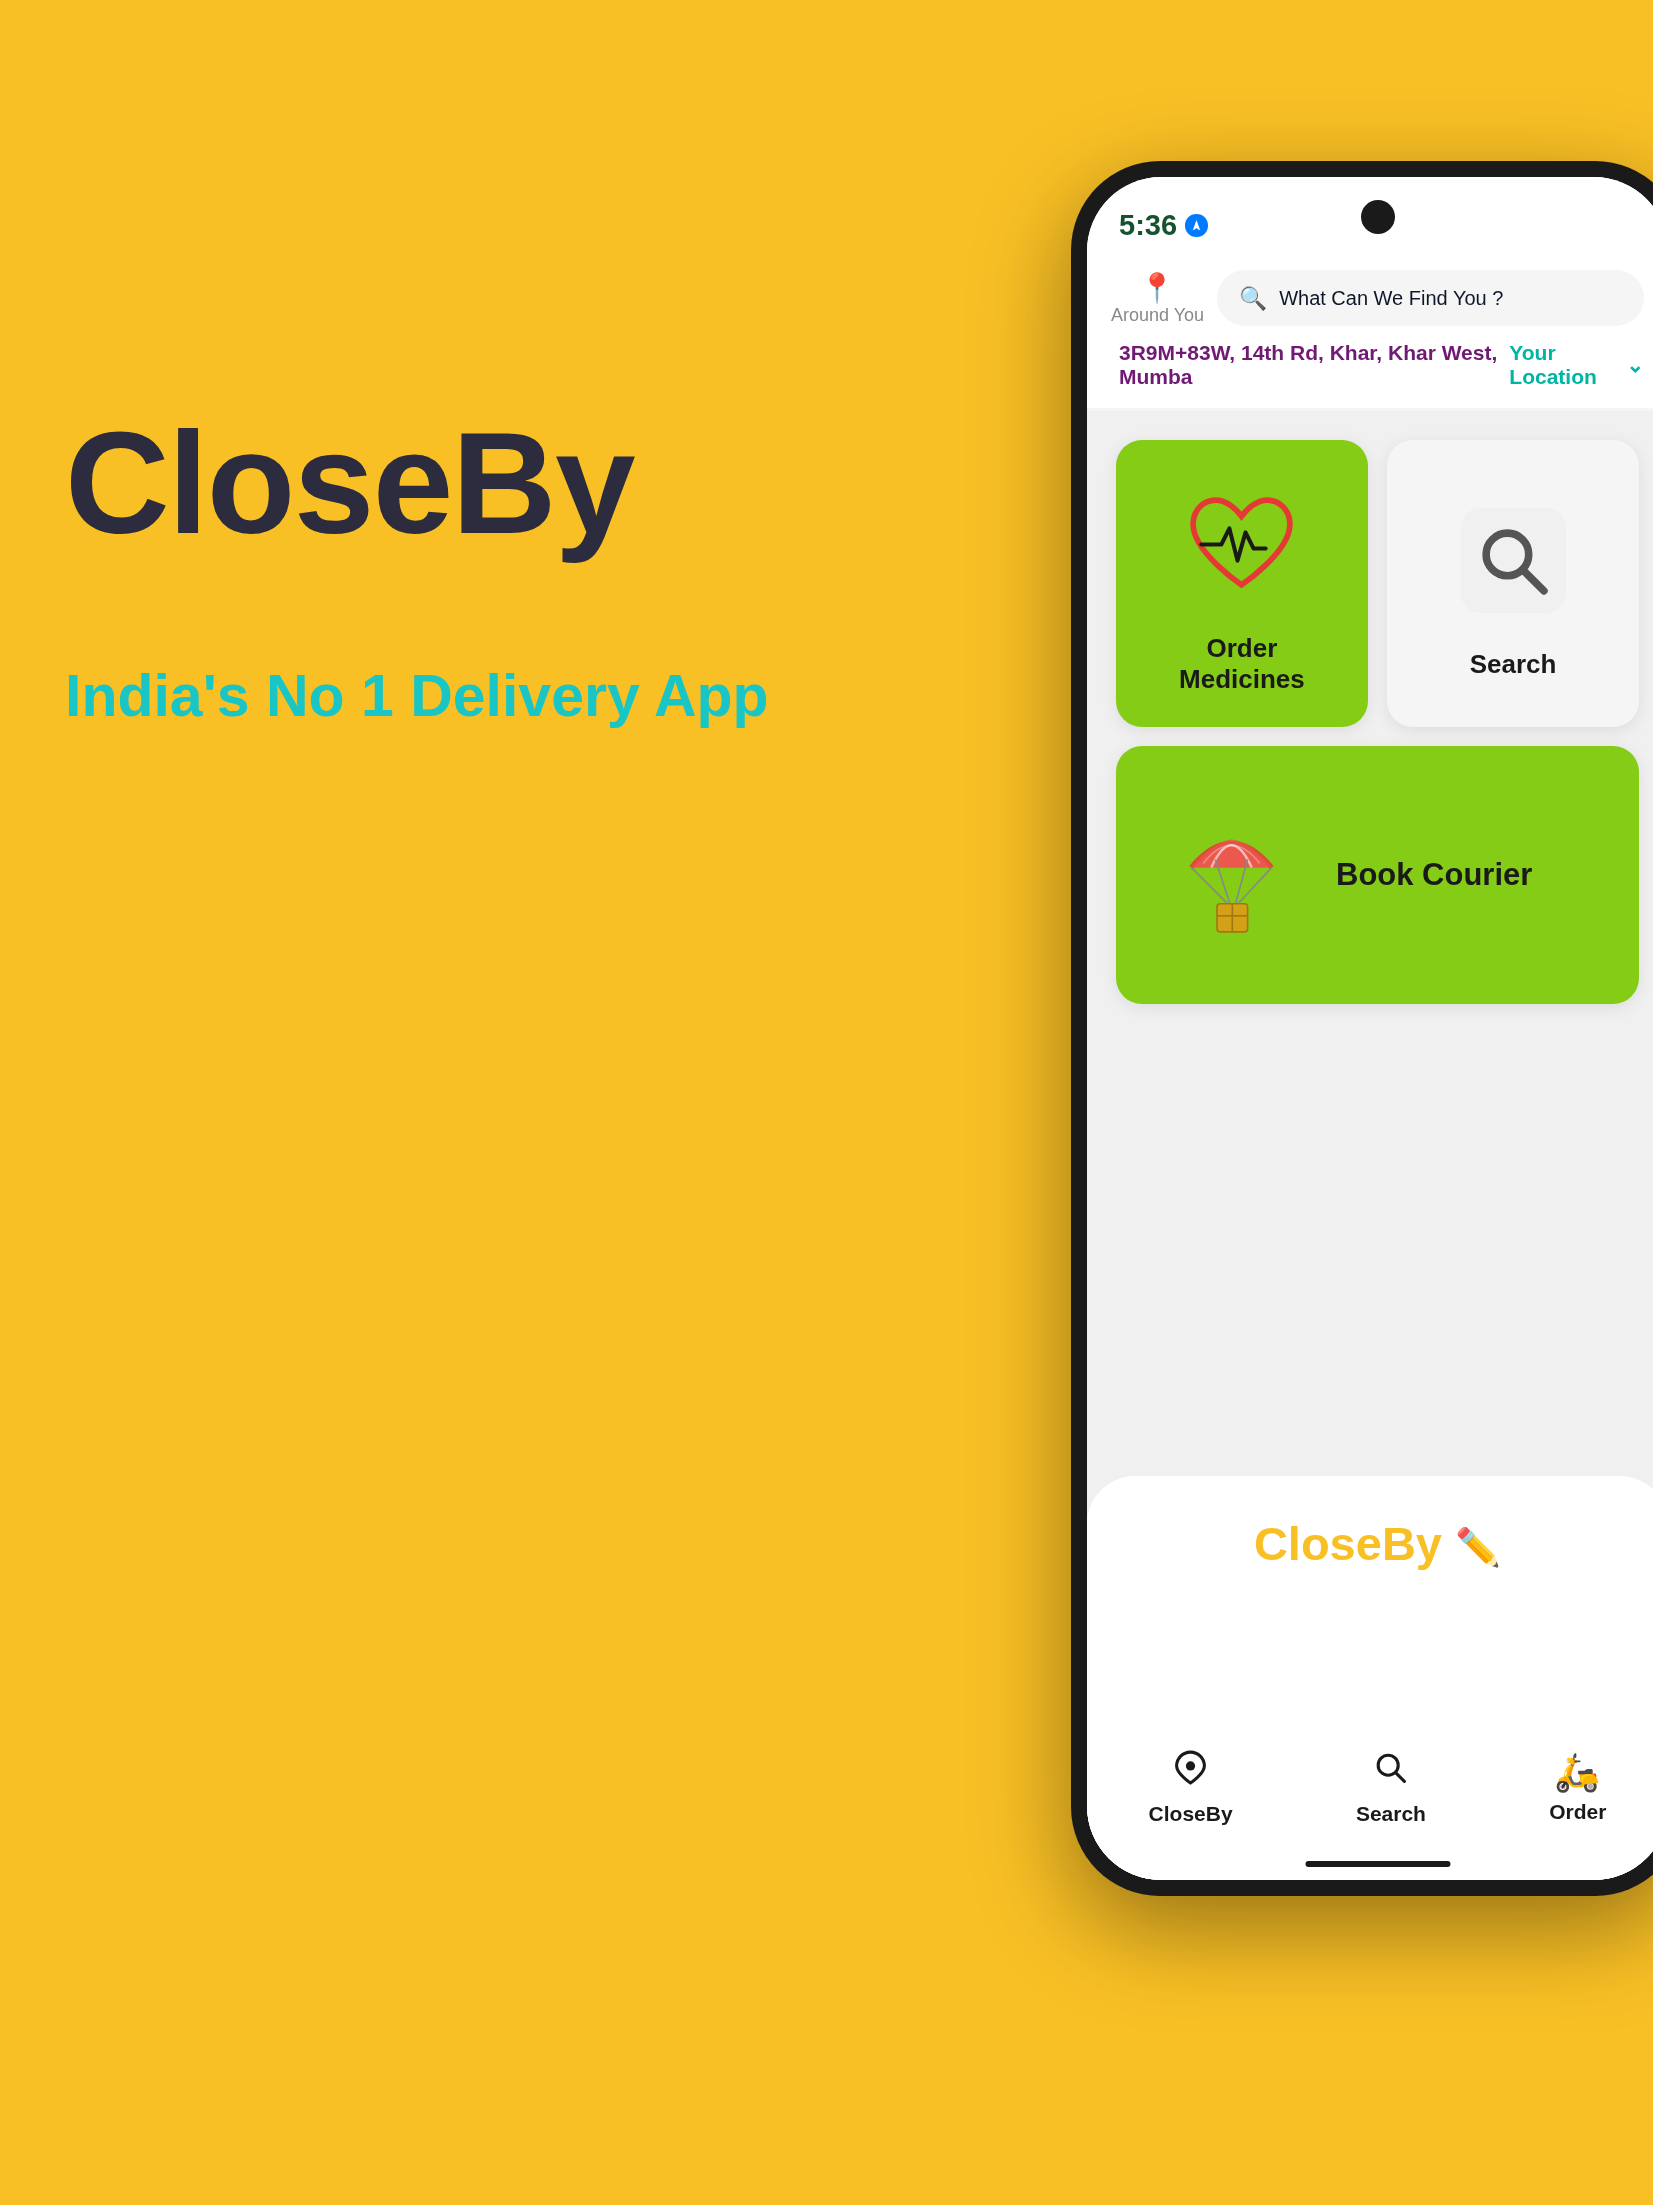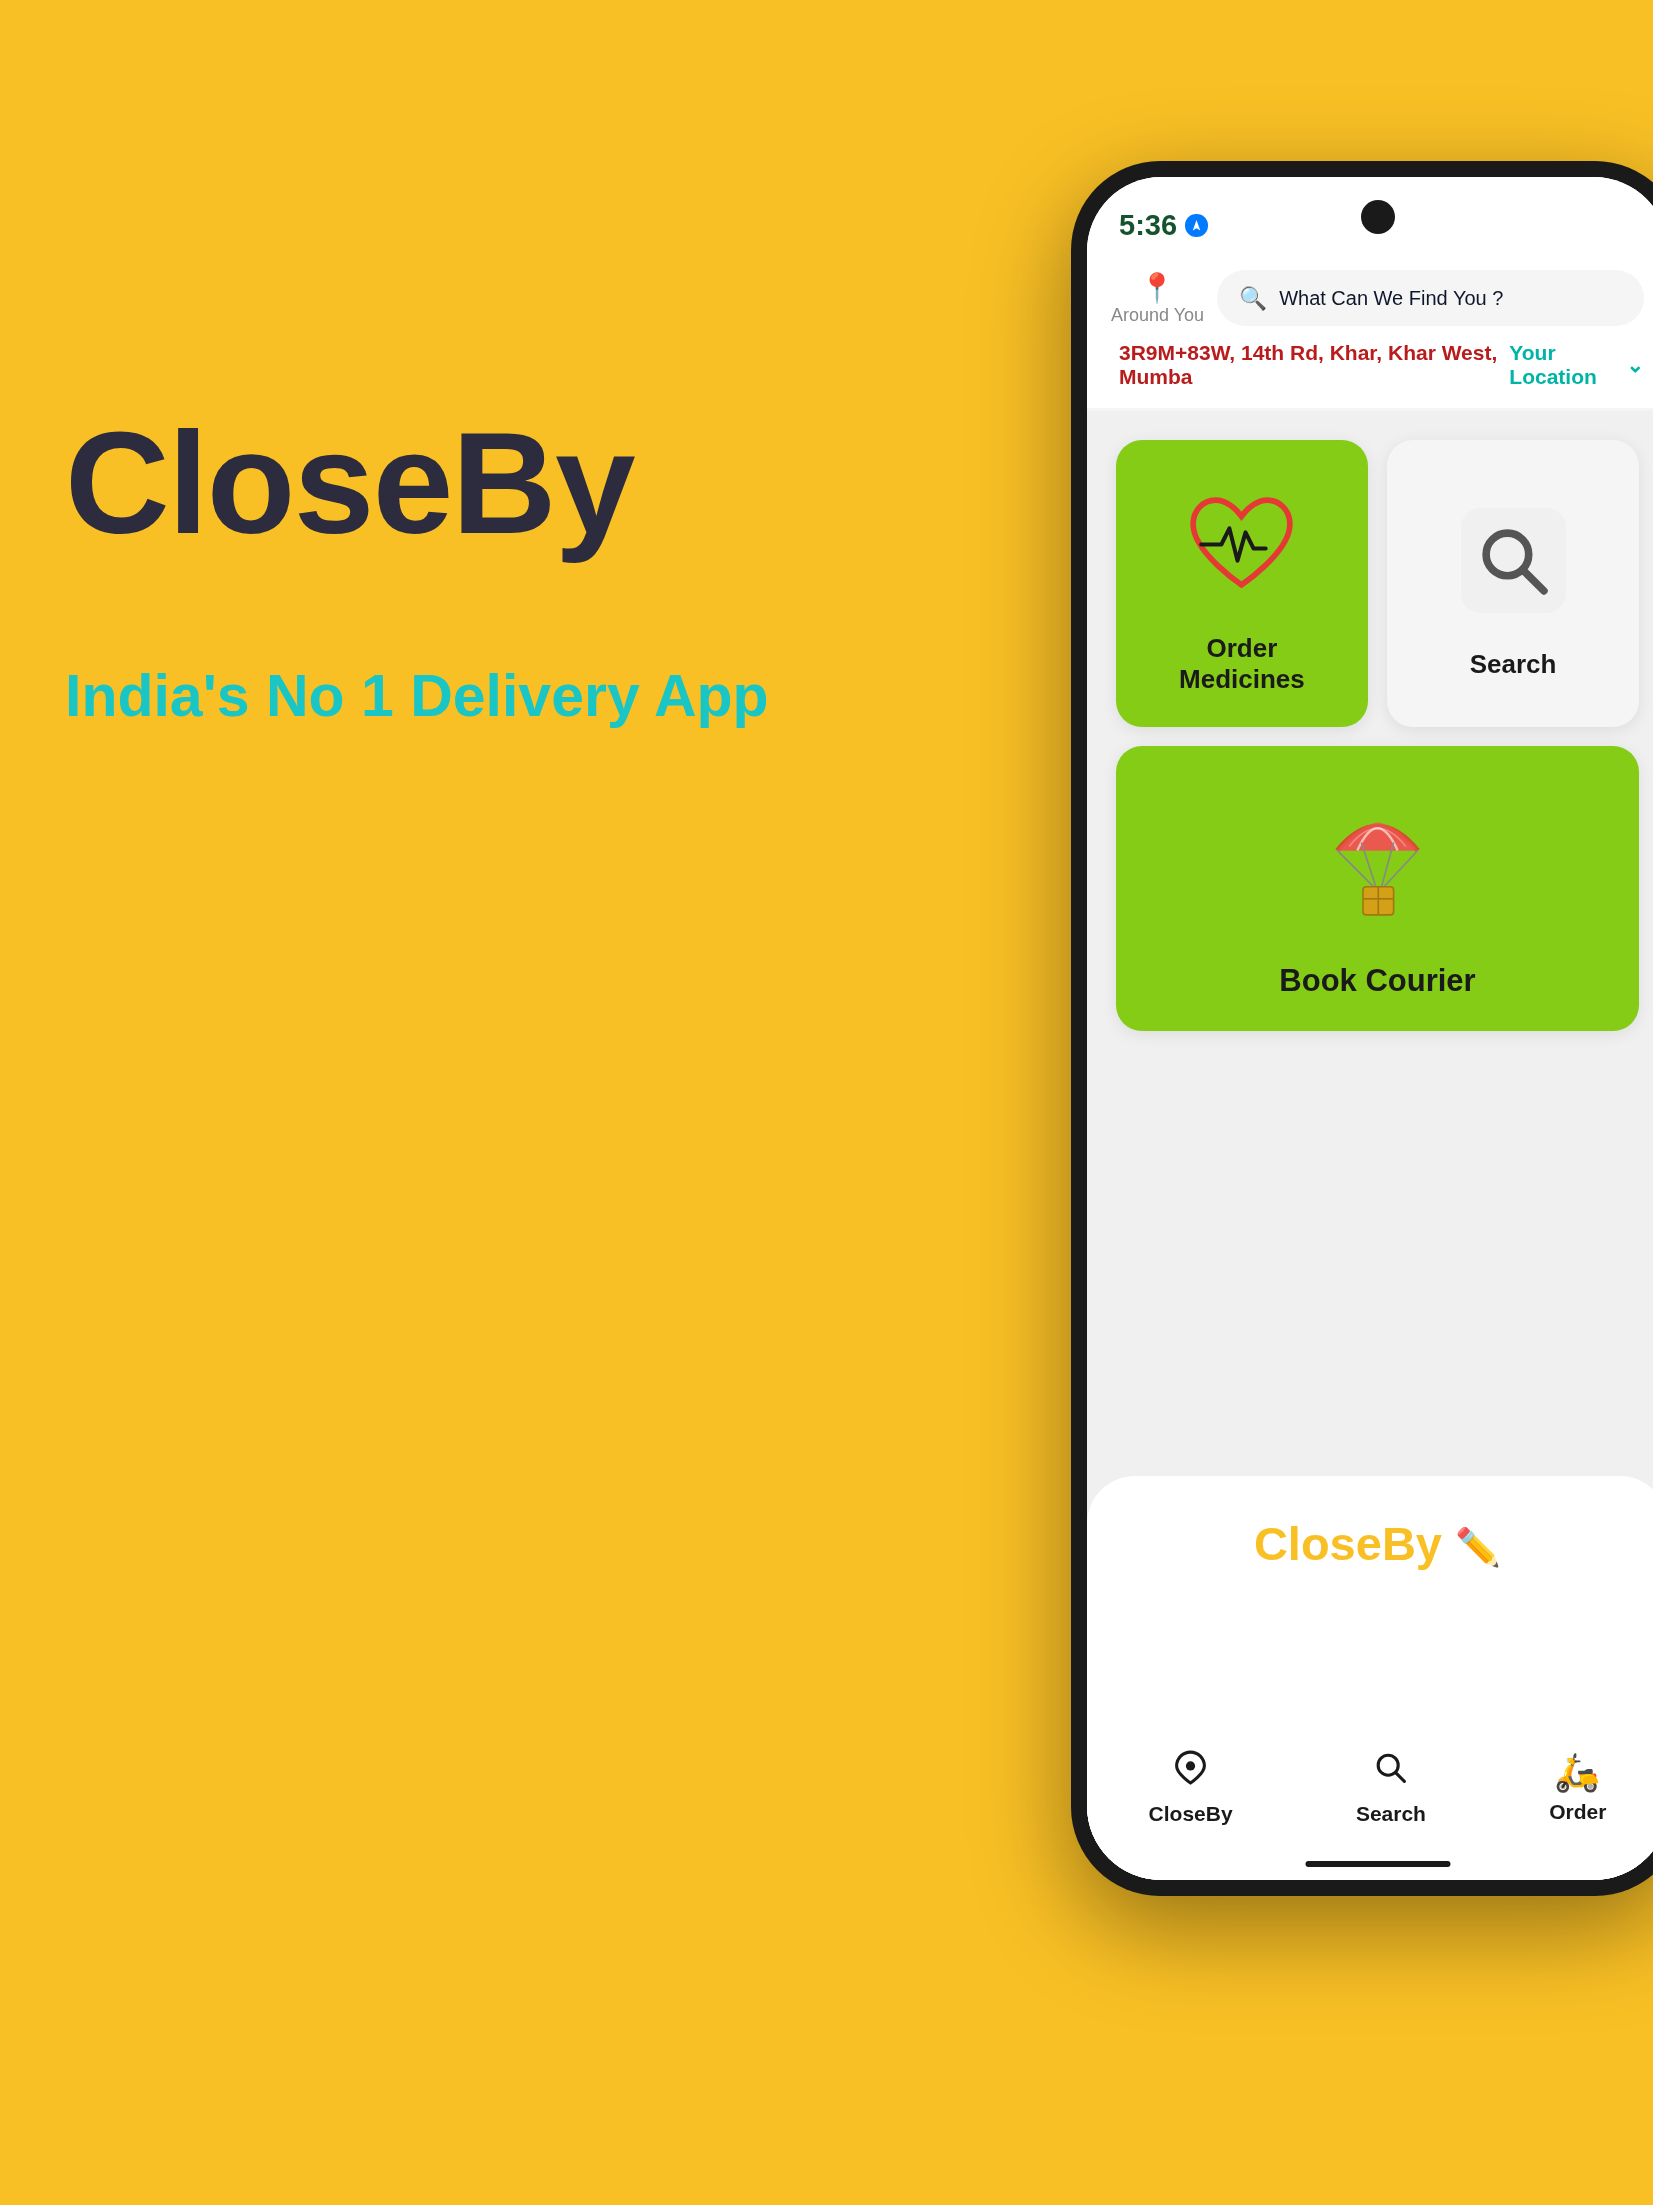--- a/index.html
+++ b/index.html
@@ -169,21 +169,21 @@
       margin-top: 14.5px;
       display: flex;
       align-items: center;
       gap: 8px;
       padding-left: 8px;
     }
 
     .location-address {
       font-size: 21px;
       font-weight: 700;
-      color: #b91c1c;
+      color: #701a75;
     }
 
     .your-location-text {
       font-size: 21px;
       color: #00B5A5;
       font-weight: 600;
       display: flex;
       align-items: center;
       gap: 4px;
     }
@@ -232,24 +232,24 @@
       font-size: 26px;
       font-weight: 800;
       color: #1a1a1a;
       text-align: center;
     }
 
     
     .courier-card {
       grid-column: 1 / -1;
       min-height: 258px;
-      flex-direction: column;
+      flex-direction: row;
       gap: 24px;
       justify-content: flex-start;
-      padding: 32px 44px;
+      padding: 32px 35px;
     }
 
     
     .bottom-section {
       position: absolute;
       bottom: 0;
       left: 0;
       right: 0;
       height: 404px;
       background: white;

